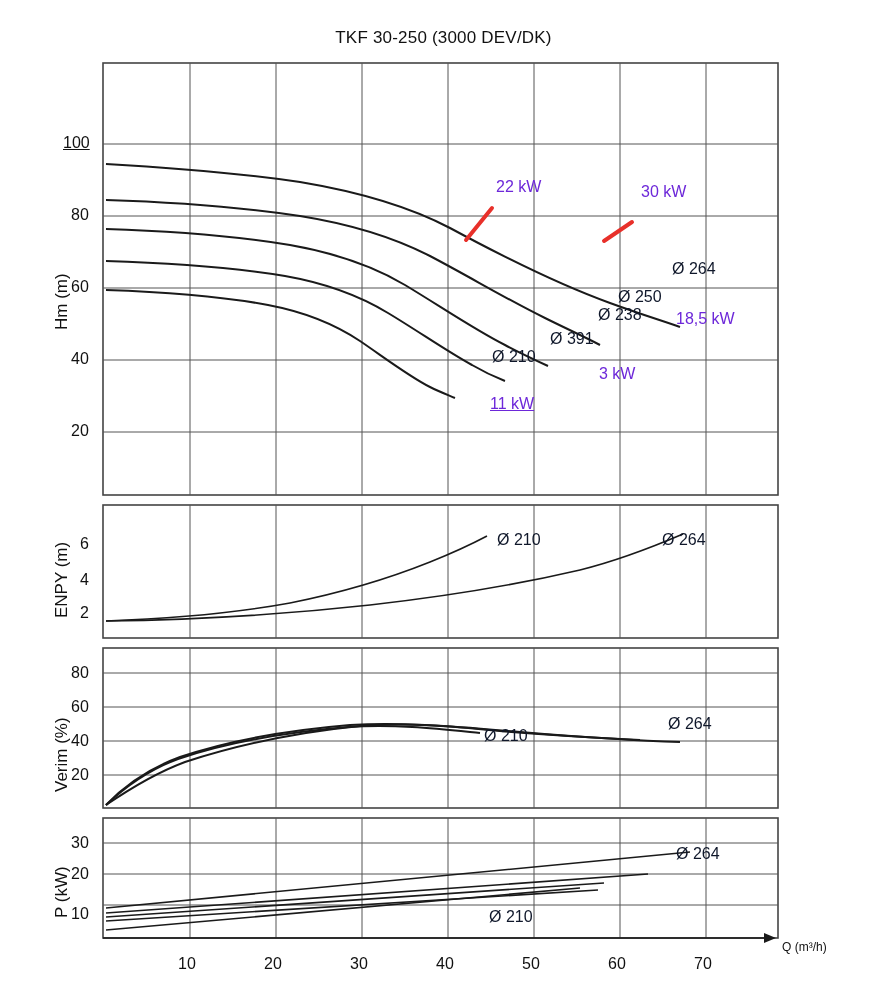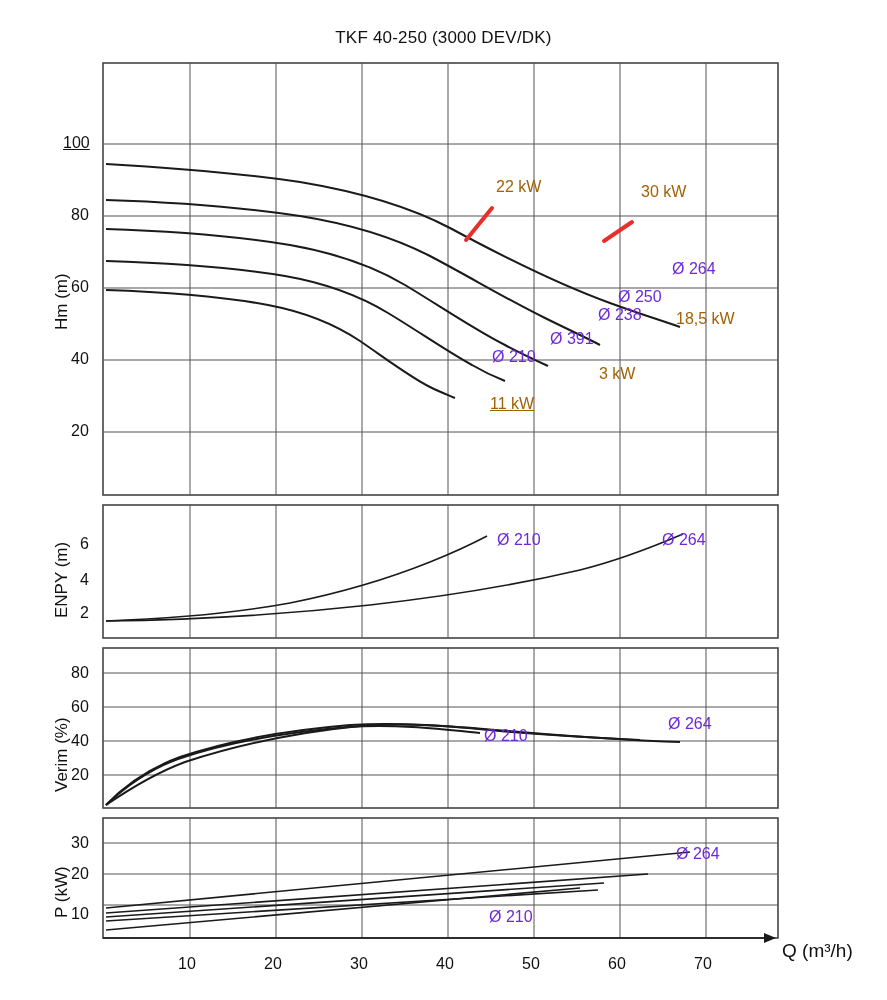--- a/index.html
+++ b/index.html
@@ -38,34 +38,34 @@
     position:absolute;
     font-size:16px;
     color:#111;
     white-space:nowrap;
   }
   .ann{
     position:absolute;
     font-size:16px;
     white-space:nowrap;
   }
-  .ann.dia{color:#6d28d9;}
-  .ann.kw{color:#a16207;font-weight:400;}
+  .ann.dia{color:#0f172a;}
+  .ann.kw{color:#6d28d9;font-weight:400;}
   .qlabel{
     position:absolute;
-    font-size:19px;
+    font-size:12px;
     color:#111;
   }
 </style>
 </head>
 <body>
 
 <div id="root">
 
-  <div class="chart-title">TKF 40-250 (3000 DEV/DK)</div>
+  <div class="chart-title">TKF 30-250 (3000 DEV/DK)</div>
 
   <svg width="887" height="1000">
 
     <g>
       <rect x="103" y="63" width="675" height="432" fill="#ffffff" stroke="#444" stroke-width="1.6"></rect>
 
       <g stroke="#555" stroke-width="1">
         <line x1="190" y1="63" x2="190" y2="495"></line>
         <line x1="276" y1="63" x2="276" y2="495"></line>
         <line x1="362" y1="63" x2="362" y2="495"></line>

